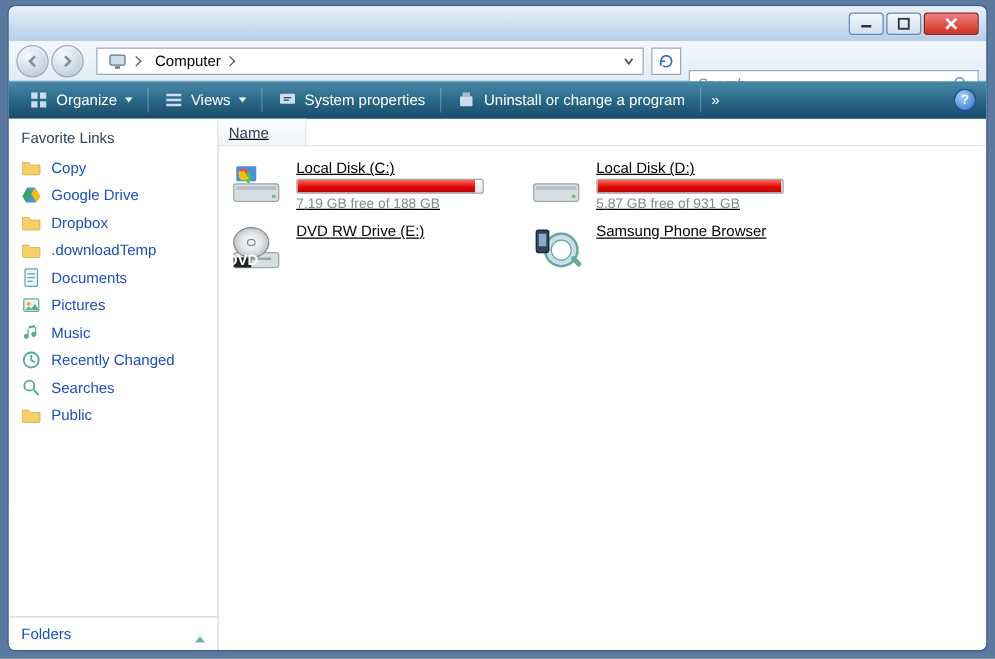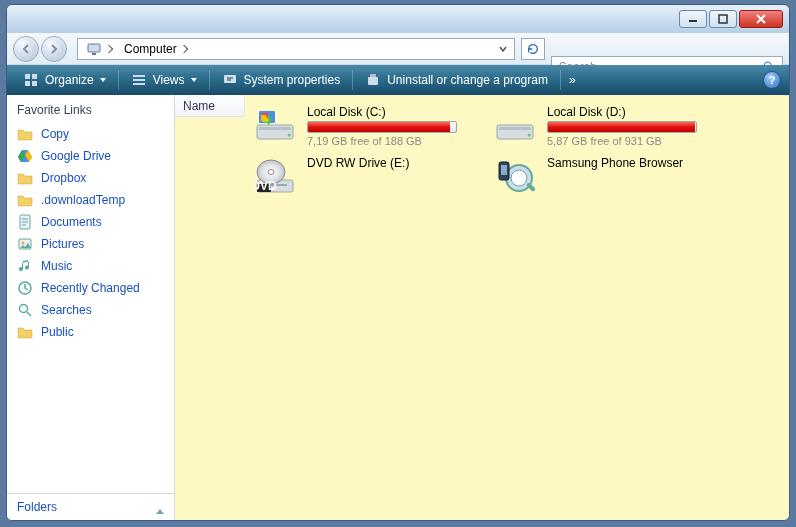--- a/index.html
+++ b/index.html
@@ -1,17 +1,17 @@
 <!DOCTYPE html>
 <html><head>
 <meta charset="utf-8">
 <style>
 * { margin: 0; padding: 0; box-sizing: border-box; font-family: "Segoe UI", Tahoma, sans-serif; font-size: 12px; }
 body { background: #5a7aa0; padding: 4px 6px 6px 6px; }
-.window { width: 784px; height: 517px; background: #fef9c3; border: 1px solid #3a5a8a; border-radius: 6px; overflow: hidden; box-shadow: 0 0 0 1px rgba(255,255,255,0.2) inset; display: flex; flex-direction: column; }
+.window { width: 784px; height: 517px; background: #ffffff; border: 1px solid #3a5a8a; border-radius: 6px; overflow: hidden; box-shadow: 0 0 0 1px rgba(255,255,255,0.2) inset; display: flex; flex-direction: column; }
 .titlebar { height: 28px; background: linear-gradient(180deg, #e8f0f8 0%, #d2e2f2 40%, #b8cee6 100%); display: flex; align-items: center; justify-content: flex-end; padding: 0 6px; border-top-left-radius: 6px; border-top-right-radius: 6px; }
 .titlebar .winbtn { width: 28px; height: 18px; margin-left: 2px; border: 1px solid #6a8ab0; border-radius: 3px; display: flex; align-items: center; justify-content: center; background: linear-gradient(180deg,#f0f6fc,#d0e0f0); cursor: pointer; }
 .titlebar .winbtn.close { width: 44px; background: linear-gradient(180deg,#f08080,#d03020); border-color: #902010; color: #fff; font-weight: bold; }
 .titlebar .winbtn svg { display: block; }
 .navrow { height: 32px; background: linear-gradient(180deg,#f4f8fc,#e2ecf6); display: flex; align-items: center; padding: 2px 6px; gap: 6px; border-bottom: 1px solid #c8d8e8; }
 .navbtns { display: flex; gap: 2px; margin-right: 4px; }
 .navcircle { width: 26px; height: 26px; border-radius: 50%; background: radial-gradient(circle at 35% 30%, #fafcff 0%, #d8e4f0 40%, #b0c0d0 100%); border: 1px solid #9aaac0; box-shadow: inset 0 1px 2px rgba(255,255,255,0.8); display: flex; align-items: center; justify-content: center; }
 .addrbar { flex: 1; height: 22px; border: 1px solid #9ab; background: #fff; display: flex; align-items: center; padding: 0 2px; }
 .addrbar .crumb { display: flex; align-items: center; gap: 4px; padding: 0 6px; cursor: pointer; height: 100%; }
 .addrbar .rtarrow { width: 6px; height: 6px; border-right: 1px solid #555; border-top: 1px solid #555; transform: rotate(45deg); }
@@ -26,21 +26,21 @@
 .toolbar .helpbtn { width: 18px; height: 18px; border-radius: 50%; background: radial-gradient(circle at 35% 30%, #a0d0ff, #3070c0); color: #fff; display: flex; align-items: center; justify-content: center; font-weight: bold; font-size: 11px; border: 1px solid #205090; }
 .tbicon { width: 16px; height: 16px; }
 .content { flex: 1; display: flex; min-height: 0; }
 .sidebar { width: 168px; border-right: 1px solid #d0d8e0; display: flex; flex-direction: column; background: #fff; }
 .sidehdr { padding: 8px 10px 6px 10px; color: #345; }
 .sideitems { flex: 1; overflow: auto; padding: 0 4px; }
 .sideitem { display: flex; align-items: center; gap: 8px; padding: 3px 6px; color: #1a4fc0; cursor: pointer; border-radius: 2px; }
 .sideicon { width: 16px; height: 16px; flex-shrink: 0; }
 .sidefoot { border-top: 1px solid #d0d8e0; padding: 6px 10px; color: #1a4fc0; display: flex; align-items: flex-end; gap: 6px; cursor: pointer; }
 .sidefoot .caretup { width: 0; height: 0; border-left: 4px solid transparent; border-right: 4px solid transparent; border-bottom: 5px solid #7aa; }
-.main { flex: 1; display: flex; flex-direction: row; }
+.main { flex: 1; display: flex; flex-direction: column; text-decoration: underline; }
 .colhdr { height: 22px; border-bottom: 1px solid #e0e6ec; display: flex; align-items: center; }
 .colhdr .col { padding: 0 8px; height: 100%; display: flex; align-items: center; border-right: 1px solid #e4eaf0; color: #335; background: linear-gradient(180deg,#fdfefe,#f0f4f8); }
 .drives { padding: 10px 8px; display: flex; flex-wrap: wrap; gap: 8px 30px; align-content: flex-start; }
 .drive { width: 210px; display: flex; gap: 10px; align-items: flex-start; cursor: pointer; }
 .drvicon { width: 44px; height: 40px; flex-shrink: 0; }
 .drvinfo { flex: 1; }
 .drvname { color: #000; margin-bottom: 2px; }
 .bar { width: 150px; height: 12px; border: 1px solid #9aa; border-radius: 2px; background: linear-gradient(180deg,#fafafa,#e8e8e8); overflow: hidden; margin-bottom: 2px; }
 .barfill { height: 100%; background: linear-gradient(180deg,#ff6a5a,#e01010,#c00000); }
 .drvfree { color: #888; font-size: 11px; }

